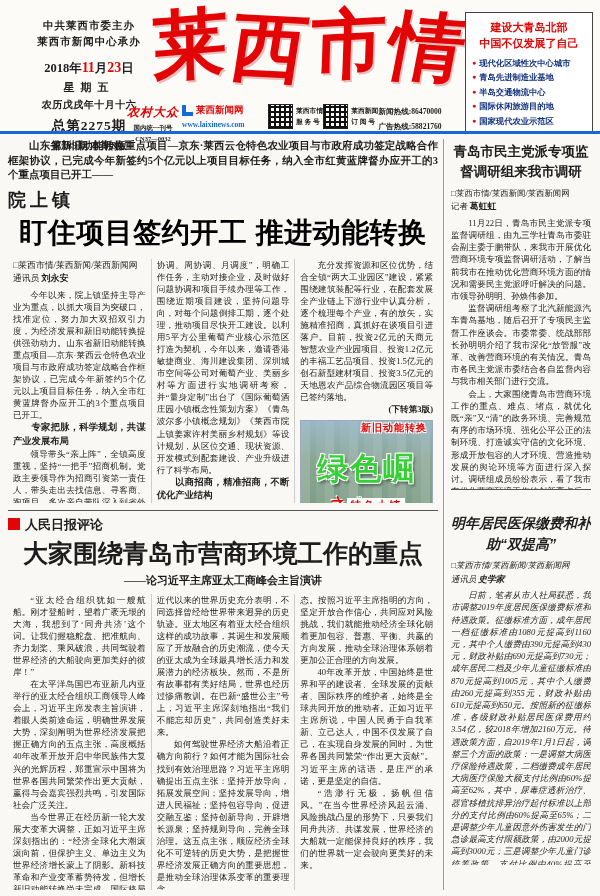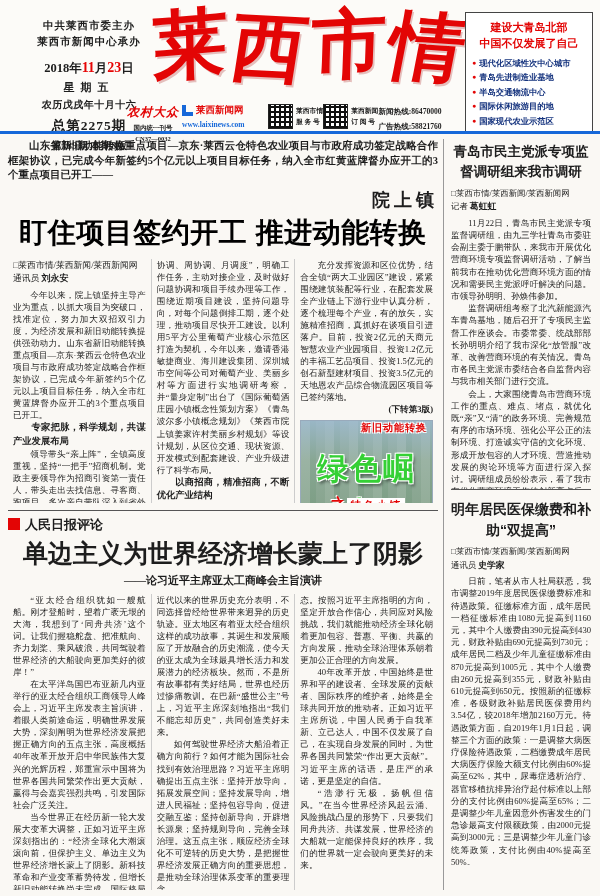--- a/index.html
+++ b/index.html
@@ -64,21 +64,21 @@
 
   .blue-rule { position:absolute; left:0; bottom:0; width:100%; height:3px; background:#1668d9; }
 
   
   .content { display:flex; padding:5px 6px 0 8px; }
   .left-sec { width:430px; }
   .right-sec { width:148px; margin-left:5px; border-left:1px solid #999; padding-left:7px; }
 
   .standfirst { font-size:10.5px; font-weight:bold; line-height:1.4; text-align:justify; }
   .indent { text-indent:2em; }
-  .kicker { text-align:right; font-size:18px; font-weight:bold; letter-spacing:4px; margin-top:5px; }
+  .kicker { text-align:left; font-size:18px; font-weight:bold; letter-spacing:4px; margin-top:5px; }
   .main-headline {
     text-align:center; font-size:28px; font-weight:900; letter-spacing:0.5px; margin-top:2px;
     font-family:"Liberation Sans","DejaVu Sans",sans-serif; color:#000000;
   }
 
   .article-cols { display:flex; height:244px; overflow:hidden; margin-top:7px; }
   .acol { flex:1; padding:0 5px; font-size:8.6px; line-height:1.4; text-align:justify; overflow:hidden; }
   .acol + .acol { border-left:1px solid #ccc; }
   .acol p { margin:0; }
   .byline { font-size:8.8px; line-height:1.5; margin-bottom:3px; }
@@ -122,21 +122,21 @@
   .r-art-a { height:350px; overflow:hidden; }
   .r-headline {
     text-align:center; font-size:13.5px; font-weight:900; line-height:1.5; margin:3px 0 5px;
     font-family:"Liberation Sans","DejaVu Sans",sans-serif;
   }
   .r-headline.b { font-size:14px; }
   .r-byline { font-size:8.4px; line-height:1.5; margin-bottom:3px; }
   .r-byline b { font-size:8.8px; }
   .r-body { font-size:8.6px; line-height:1.42; text-align:justify; }
   .r-body p { margin:0; }
-  .r-art-b { border-top:1.5px solid #555; padding-top:6px; height:376px; overflow:hidden; }
+  .r-art-b { border-top:1.5px solid #555; padding-top:20px; height:376px; overflow:hidden;font-style:italic; }
 </style>
 </head>
 <body>
 
 <div class="page">
 
   <div class="masthead">
 
     <div class="mast-left">
       <div class="org-line">中共莱西市委主办</div>
@@ -251,21 +251,21 @@
             <div class="pi-main">绿色崛起</div>
             <div class="pi-subrow">
               <span class="pi-zhi">之</span><span class="pi-sub">特色小镇</span>
             </div>
           </div>
         </div>
       </div>
 
       <div class="commentary">
         <div class="comm-label"><span class="red-sq"></span><span>人民日报评论</span></div>
-        <div class="comm-headline">单边主义为世界经济增长蒙上了阴影</div>
+        <div class="comm-headline">大家围绕青岛市营商环境工作的重点</div>
         <div class="comm-sub">——论习近平主席亚太工商峰会主旨演讲</div>
         <div class="comm-cols">
           <div class="acol">
             <p class="indent">“亚太经合组织犹如一艘航船。刚才登船时，望着广袤无垠的大海，我想到了‘同舟共济’这个词。让我们握稳舵盘、把准航向、齐力划桨、乘风破浪，共同驾驶着世界经济的大船驶向更加美好的彼岸！”</p>
             <p class="indent">在太平洋岛国巴布亚新几内亚举行的亚太经合组织工商领导人峰会上，习近平主席发表主旨演讲，着眼人类前途命运，明确世界发展大势，深刻阐明为世界经济发展把握正确方向的五点主张，高度概括40年改革开放开启中华民族伟大复兴的光辉历程，郑重宣示中国将为世界各国共同繁荣作出更大贡献，赢得与会嘉宾强烈共鸣，引发国际社会广泛关注。</p>
             <p class="indent">当今世界正在经历新一轮大发展大变革大调整，正如习近平主席深刻指出的：“经济全球化大潮滚滚向前，但保护主义、单边主义为世界经济增长蒙上了阴影。新科技革命和产业变革蓄势待发，但增长新旧动能转换尚未完成。国际格局深刻演变，但发展失衡未有根本改观。全球治理体系加快变革，但治理滞后仍是突出挑战。”面对百年未有之大变局，要合作还是要对抗，要开放还是要封闭，要互利共赢还是要零和博弈，人类又一次站在了十字路口。</p>
 
           </div>
           <div class="acol">
             <p>近代以来的世界历史充分表明，不同选择曾经给世界带来迥异的历史轨迹。亚太地区有着亚太经合组织这样的成功故事，其诞生和发展顺应了开放融合的历史潮流，使今天的亚太成为全球最具增长活力和发展潜力的经济板块。然而，不是所有故事都有美好结局，世界也经历过惨痛教训。在巴新“盛世公主”号上，习近平主席深刻地指出“我们不能忘却历史”，共同创造美好未来。</p>

